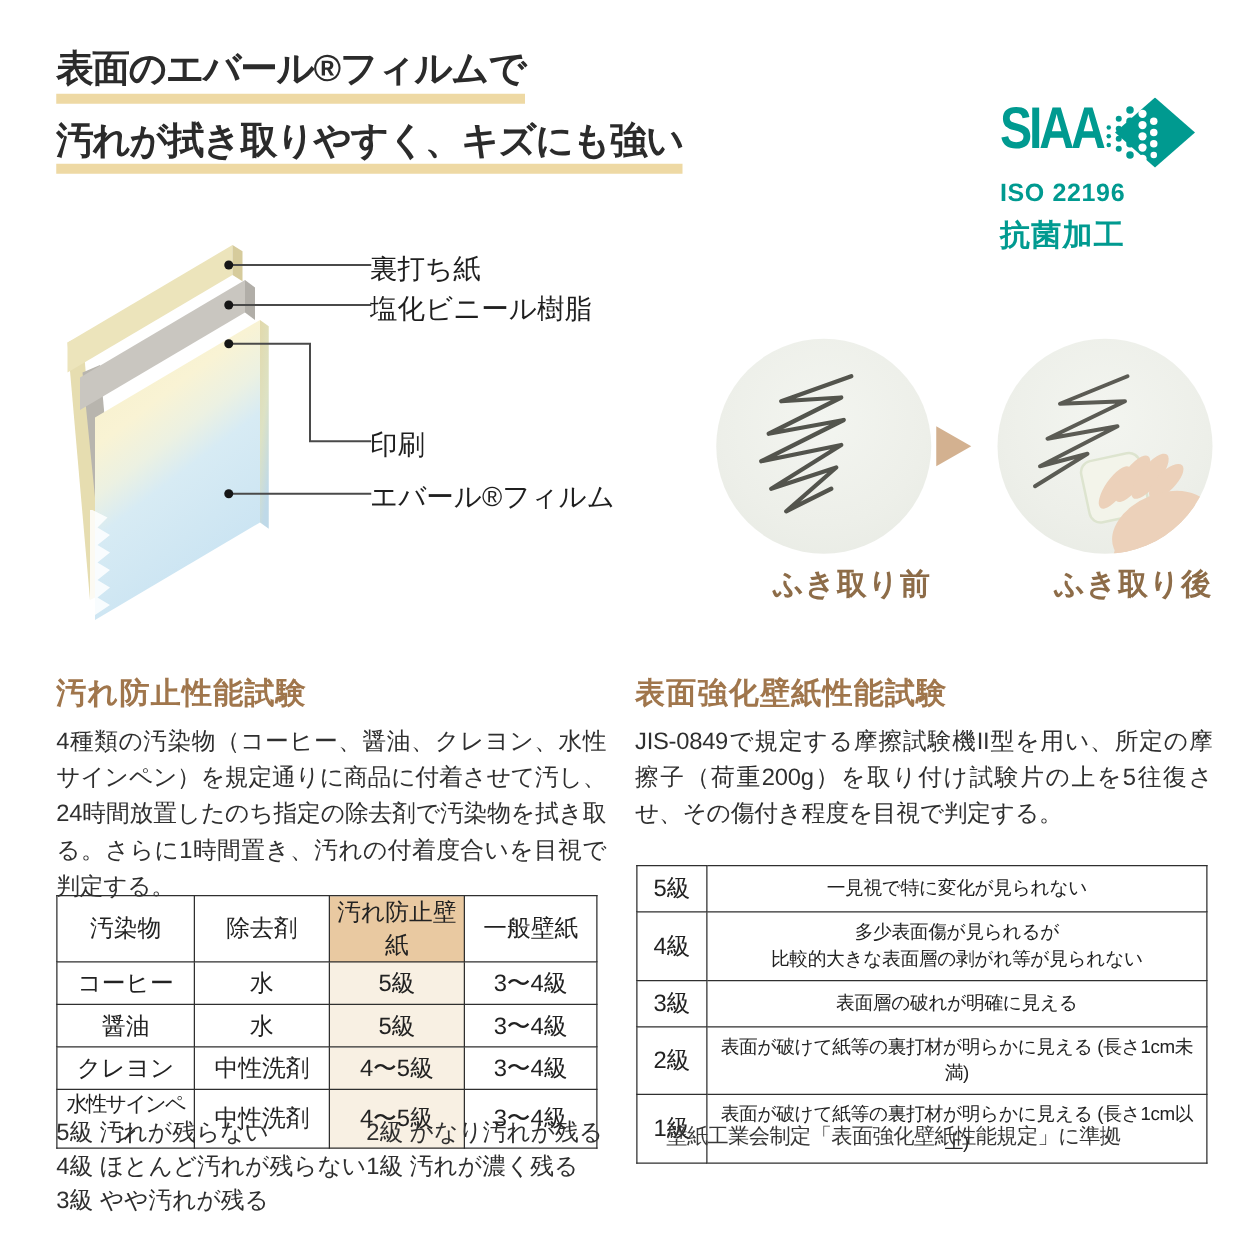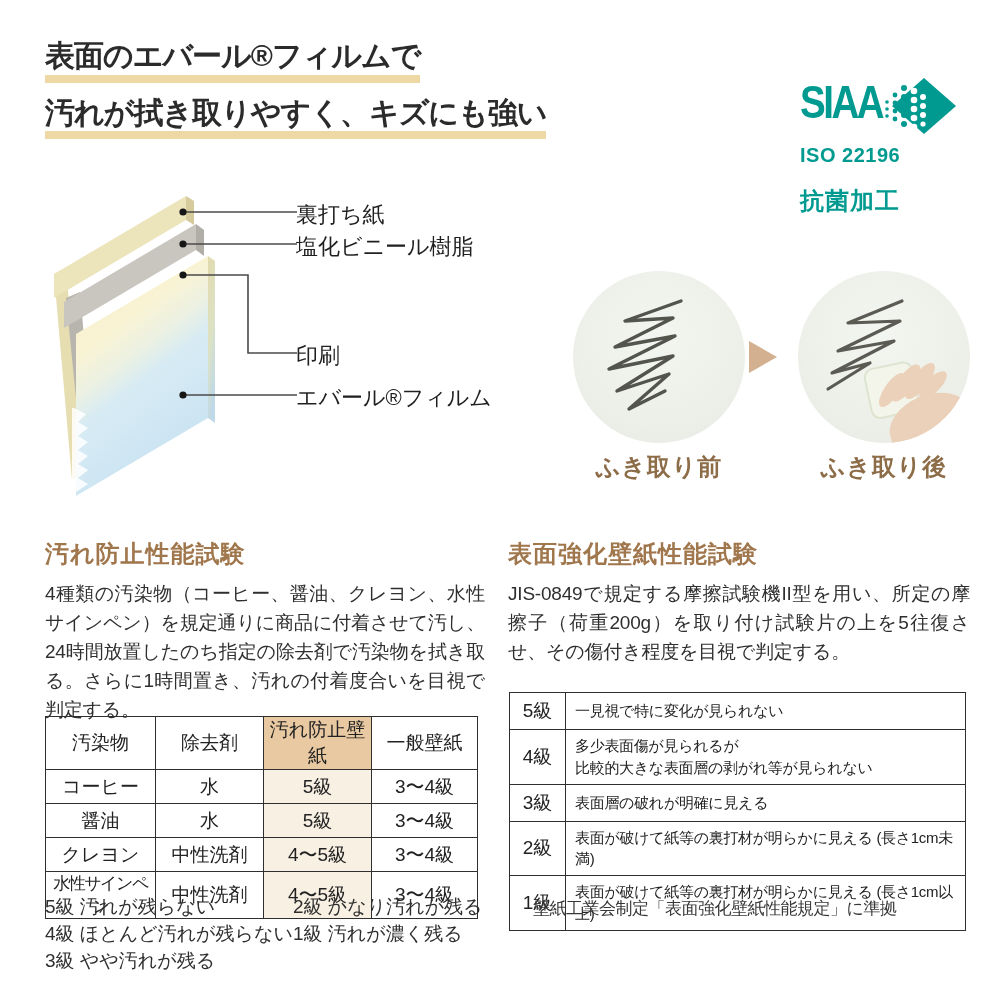--- a/index.html
+++ b/index.html
@@ -14,34 +14,34 @@
                 border-bottom:8px solid #eed9a4; }
   .title-line + .title-line { margin-top:14px; }
 
   
   .siaa { position:absolute; left:800px; top:34px; width:175px; color:#009a90; }
   .siaa-row { display:flex; align-items:flex-start;margin-top:46px; }
   .siaa-brand { font-size:47px; font-weight:bold; letter-spacing:-3px;
                 transform:scaleX(.82); transform-origin:left top; line-height:.95; }
   .siaa-diamond { margin-left:-16px; margin-top:-2px; }
   .siaa-iso { font-size:20px; font-weight:bold; margin-top:4px; letter-spacing:0.5px; }
-  .siaa-jp  { font-size:24px; font-weight:bold; margin-top:18px; letter-spacing:1px; }
+  .siaa-jp  { font-size:24px; font-weight:bold; margin-top:5px; letter-spacing:1px; }
 
   
   .diagram-svg { position:absolute; left:48px; top:186px; }
   .layer-label { position:absolute; font-size:22px; color:#1f1f1f; letter-spacing:0; white-space:nowrap; }
   .foam-note { position:absolute; left:288px; top:257px; width:282px; background:#e6f1f8;
                font-size:21px; line-height:30px; padding:4px 8px; color:#1f1f1f;
                white-space:pre-line; }
 
   
   .wipe-circle { position:absolute; width:172px; height:172px; border-radius:50%;
                  overflow:hidden;
                  background:radial-gradient(circle at 50% 38%, #f3f5f0 0%, #edefe9 60%, #e7eae3 100%); }
-  .wipe-label { position:absolute; width:172px; text-align:center; font-size:24px;
+  .wipe-label { position:absolute; width:172px; text-align:right; font-size:24px;
                 font-weight:bold; color:#8d6c48; letter-spacing:1px; }
   .wipe-arrow { position:absolute; left:749px; top:341px; width:0; height:0;
                 border-top:16px solid transparent; border-bottom:16px solid transparent;
                 border-left:28px solid #d3b190; }
 
   
   .section-heading { position:absolute; font-size:24px; font-weight:bold; color:#a0764c;
                      letter-spacing:1px; white-space:nowrap; }
   .section-body { position:absolute; font-size:19px; line-height:29px; color:#2f2f2f;
                   letter-spacing:-0.2px; text-align:justify; }
@@ -58,21 +58,21 @@
   .stain-table td.narrow { font-size:17px; letter-spacing:-1.5px; }
 
   
   .legend { position:absolute; font-size:19px; line-height:27px; color:#2f2f2f; white-space:nowrap; }
 
   
   .strength-table { position:absolute; left:509px; top:692px; border-collapse:collapse; color:#222; }
   .strength-table td { border:1.5px solid #2f2f2f; vertical-align:middle; }
   .strength-table td.grade { width:56px; text-align:center; font-size:19px; padding:5px 2px; }
   .strength-table td.desc  { width:400px; font-size:15px; line-height:1.45; padding:5px 9px;
-                             letter-spacing:-0.3px; white-space:pre-line; }
+                             letter-spacing:-0.3px; white-space:pre-line;text-align:center; }
   .footnote-right { position:absolute; left:509px; top:897px; font-size:17px; color:#383838;
                     letter-spacing:-0.5px; white-space:nowrap;margin-left:24px; }
 </style>
 </head>
 <body>
 
 <div id="page">
 
   <div class="title-block">
     <div class="title-line">表面のエバール®フィルムで</div>

